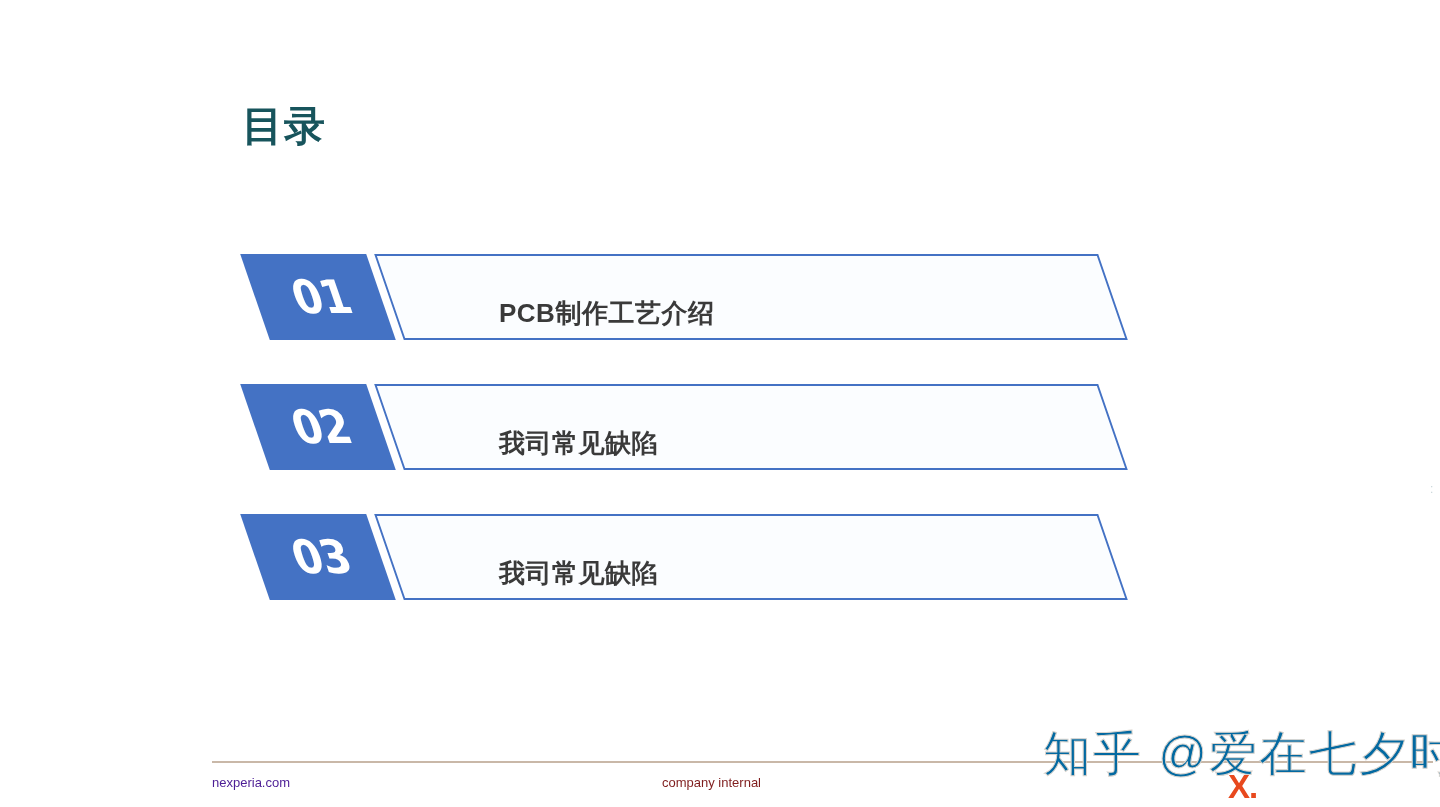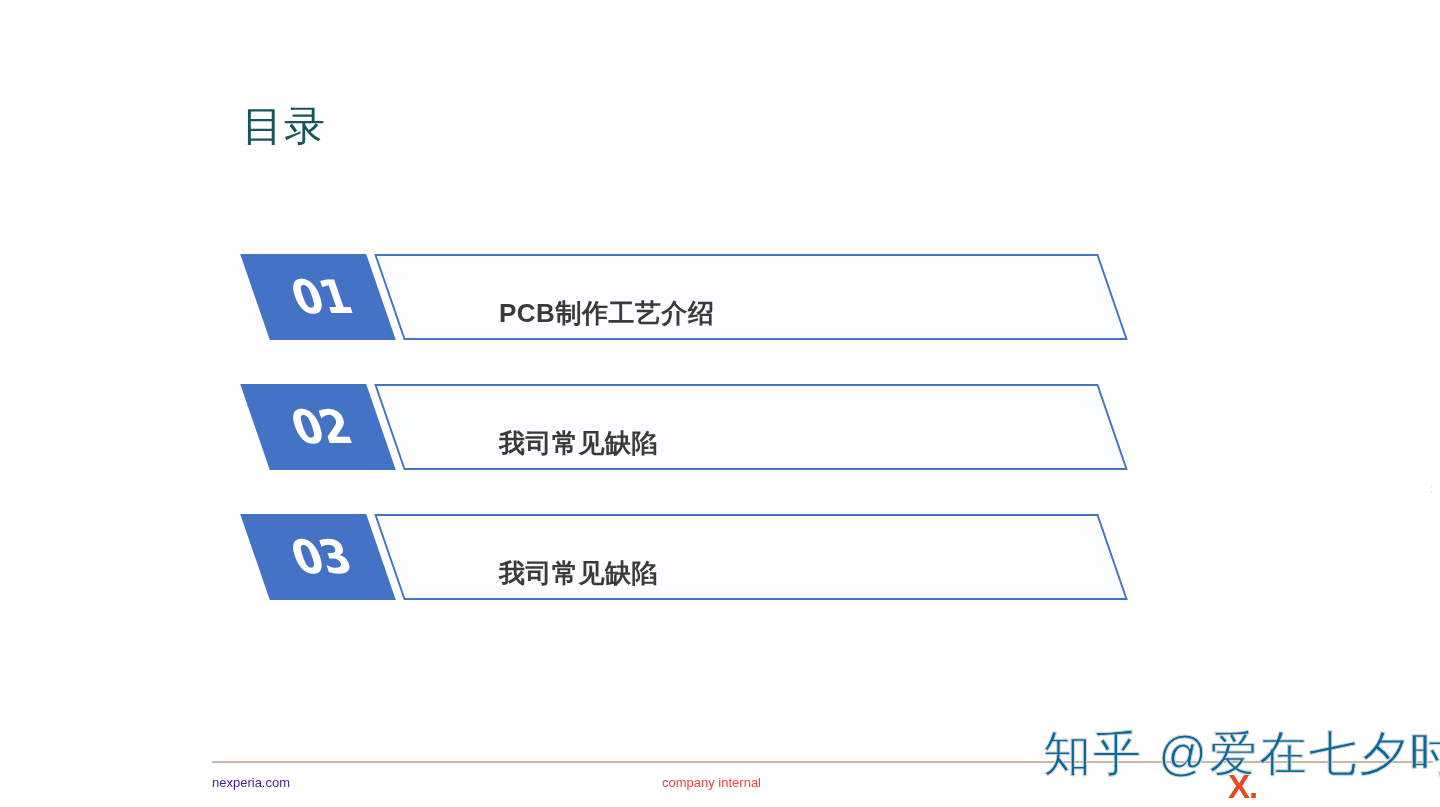--- a/index.html
+++ b/index.html
@@ -19,21 +19,21 @@
     background: #ffffff;
     overflow: hidden;
   }
 
   
   #slide-title {
     position: absolute;
     left: 242px;
     top: 104px;
     font-size: 41px;
-    font-weight: normal;
+    font-weight: bold;
     color: #17545C;
     letter-spacing: 1px;
     line-height: 1.1;
     white-space: nowrap;
   }
 
   
   .agenda-row {
     position: absolute;
     left: 0;
@@ -117,21 +117,21 @@
     top: 775px;
     font-size: 13px;
     color: #4c1d95;
     white-space: nowrap;
   }
   #footer-center {
     position: absolute;
     left: 662px;
     top: 775px;
     font-size: 13px;
-    color: #ef4444;
+    color: #7f1d1d;
     white-space: nowrap;
   }
 
   
   #watermark {
     position: absolute;
     left: 1043px;
     top: 722px;
     font-size: 48px;
     color: #0369a1;

